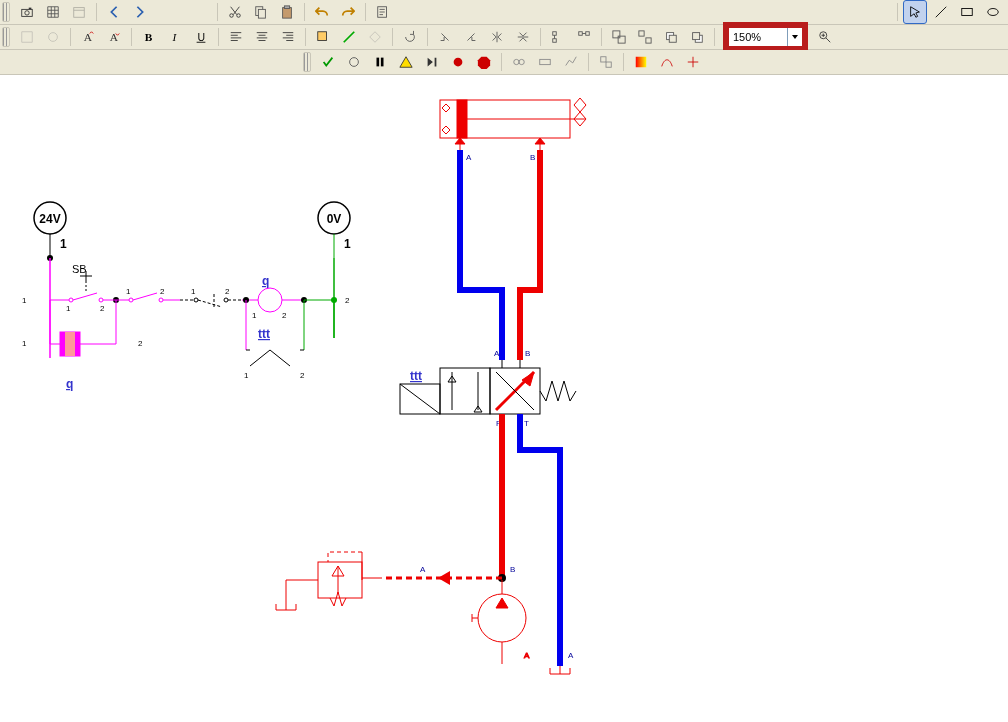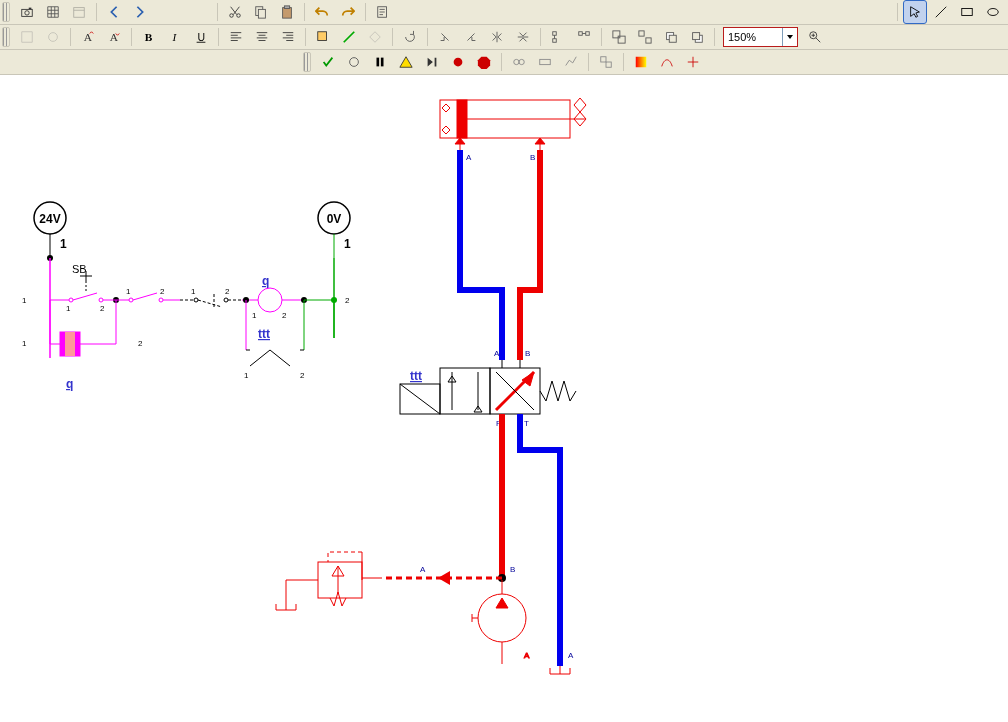--- a/index.html
+++ b/index.html
@@ -3,21 +3,21 @@
 <meta charset="utf-8">
 <style>
   html,body{margin:0;padding:0;font-family:Tahoma,Arial,sans-serif;background:#fff;width:1008px;height:722px;overflow:hidden}
   
   .toolbars{position:absolute;left:0;top:0;right:0}
   .tb-row{display:flex;align-items:center;height:24px;background:#ece9d8;border-bottom:1px solid #c9c6b8;padding:0 2px;position:relative}
   .tb-row::before{content:"";width:6px;height:18px;background:repeating-linear-gradient(90deg,#999,#999 1px,transparent 1px,transparent 3px);margin-right:4px;border:1px solid #c9c6b8;border-radius:2px}
   .btn{width:22px;height:22px;display:flex;align-items:center;justify-content:center;border:1px solid transparent;border-radius:3px;margin:0 1px;cursor:pointer;user-select:none}
   .btn svg{width:14px;height:14px}
   .sep{width:1px;height:18px;background:#c9c6b8;margin:0 4px}
-  .zoom-box{display:flex;align-items:center;border:1px solid #b91c1c;background:#fff;height:18px;margin:0 4px}
+  .zoom-box{display:flex;align-items:center;border:6px solid #b91c1c;background:#fff;height:18px;margin:0 4px}
   .zoom-box input{border:0;width:50px;font-size:11px;padding:1px 4px;height:16px;outline:none}
   .zoom-box .arrow{width:14px;height:18px;display:flex;align-items:center;justify-content:center;border-left:1px solid #7f9db9;cursor:pointer}
   .zoom-box .arrow svg{width:8px;height:8px}
   .spacer{flex:1}
   .dim{opacity:.4;pointer-events:none}
   
   .canvas{position:absolute;left:0;top:78px;right:0;bottom:0;background:#fff}
   .canvas svg{display:block}
   
   .lab{font:11px sans-serif}

